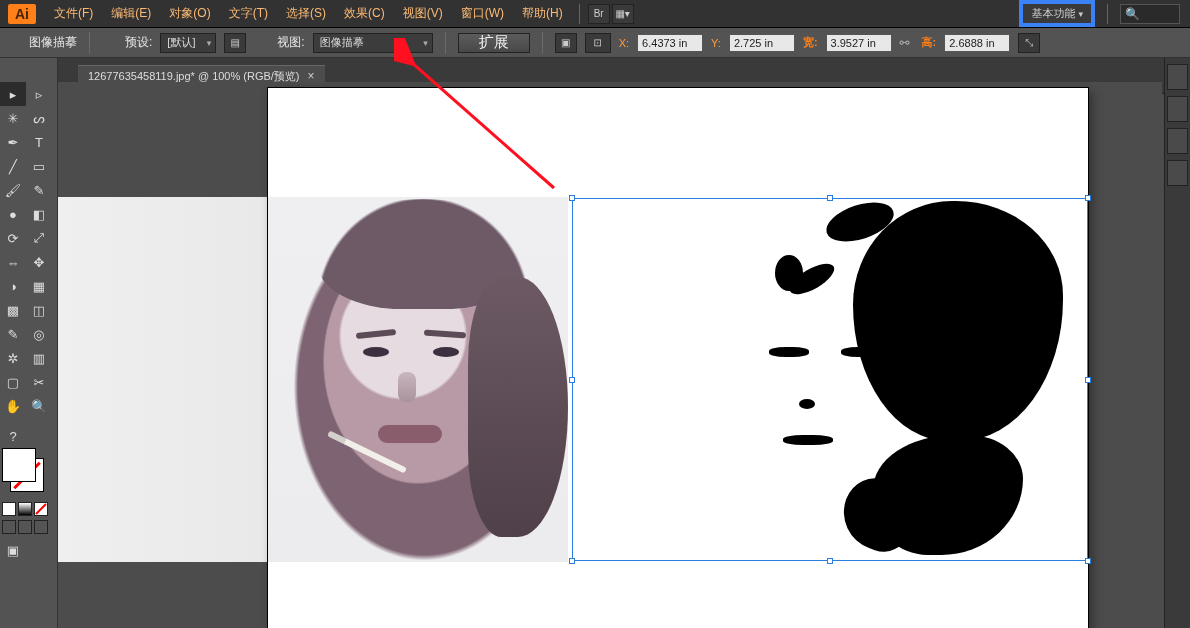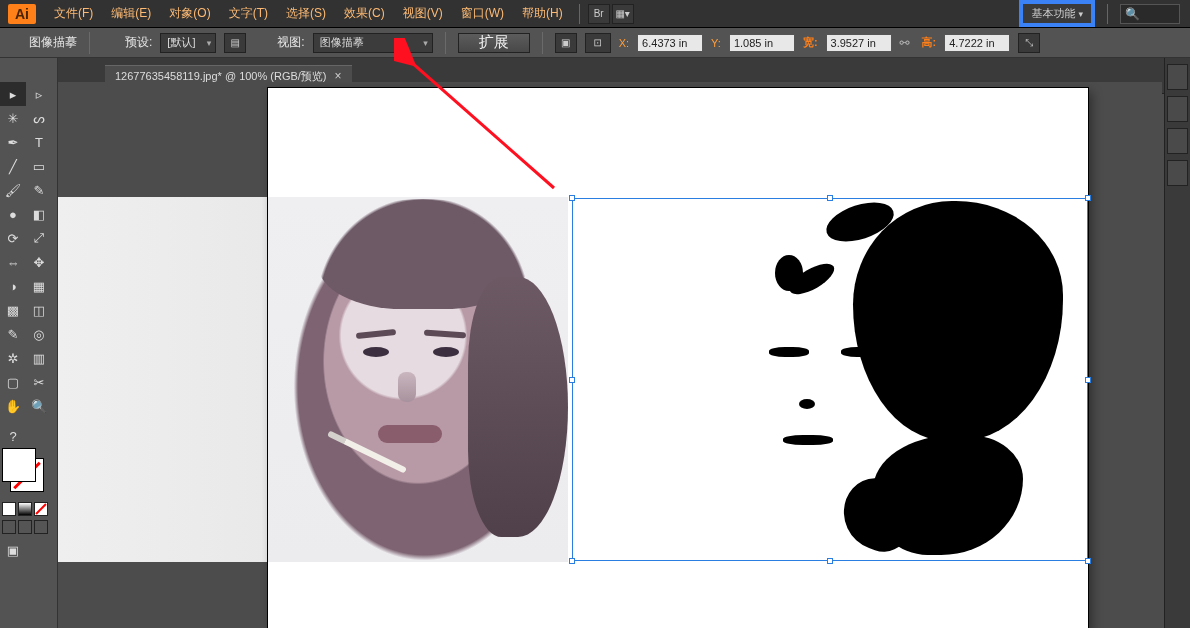--- a/index.html
+++ b/index.html
@@ -111,21 +111,21 @@
     display:flex;align-items:center;
   }
   .axis-lbl { color:#ff9d3a; font-size:11px; }
   .axis-lbl2 { color:#ff7f18; font-size:11px; font-weight:bold; }
   .link-icon { width:14px;height:14px; color:#bbb; font-size:12px;}
   
   .tabbar {
     height: 36px;
     background: #3a3a3a;
     display:flex;align-items:center;
-    padding-left: 105px;
+    padding-left: 78px;
     border-bottom:1px solid #222;
   }
   .doc-tab {
     background: #4c4c4c;
     border-top:1px solid #666;
     height: 22px;
     padding: 0 10px;
     display:flex;align-items:center;gap:8px;
     font-size: 11px;
     color:#ddd;
@@ -290,30 +290,30 @@
     </div>
   <span class="ctl-sep"></span>
   <span class="mini-btn">▣</span>
   <span class="mini-btn" style="width:26px;">⊡</span>
   <span class="axis-lbl">X:</span>
   <div class="numfield">
       <span>6.4373 in</span>
     </div>
   <span class="axis-lbl">Y:</span>
   <div class="numfield">
-      <span>1.085 in</span>
+      <span>2.725 in</span>
     </div>
   <span class="axis-lbl2">宽:</span>
   <div class="numfield">
       <span>3.9527 in</span>
     </div>
   <span class="link-icon">⚯</span>
   <span class="axis-lbl2">高:</span>
   <div class="numfield">
-      <span>4.7222 in</span>
+      <span>2.6888 in</span>
     </div>
   <span class="mini-btn">⤡</span>
 </div>
 
 <div class="tabbar">
   <div class="doc-tab">
     <span>12677635458119.jpg* @ 100% (RGB/预览)</span>
     <span class="close">×</span>
   </div>
 </div>

